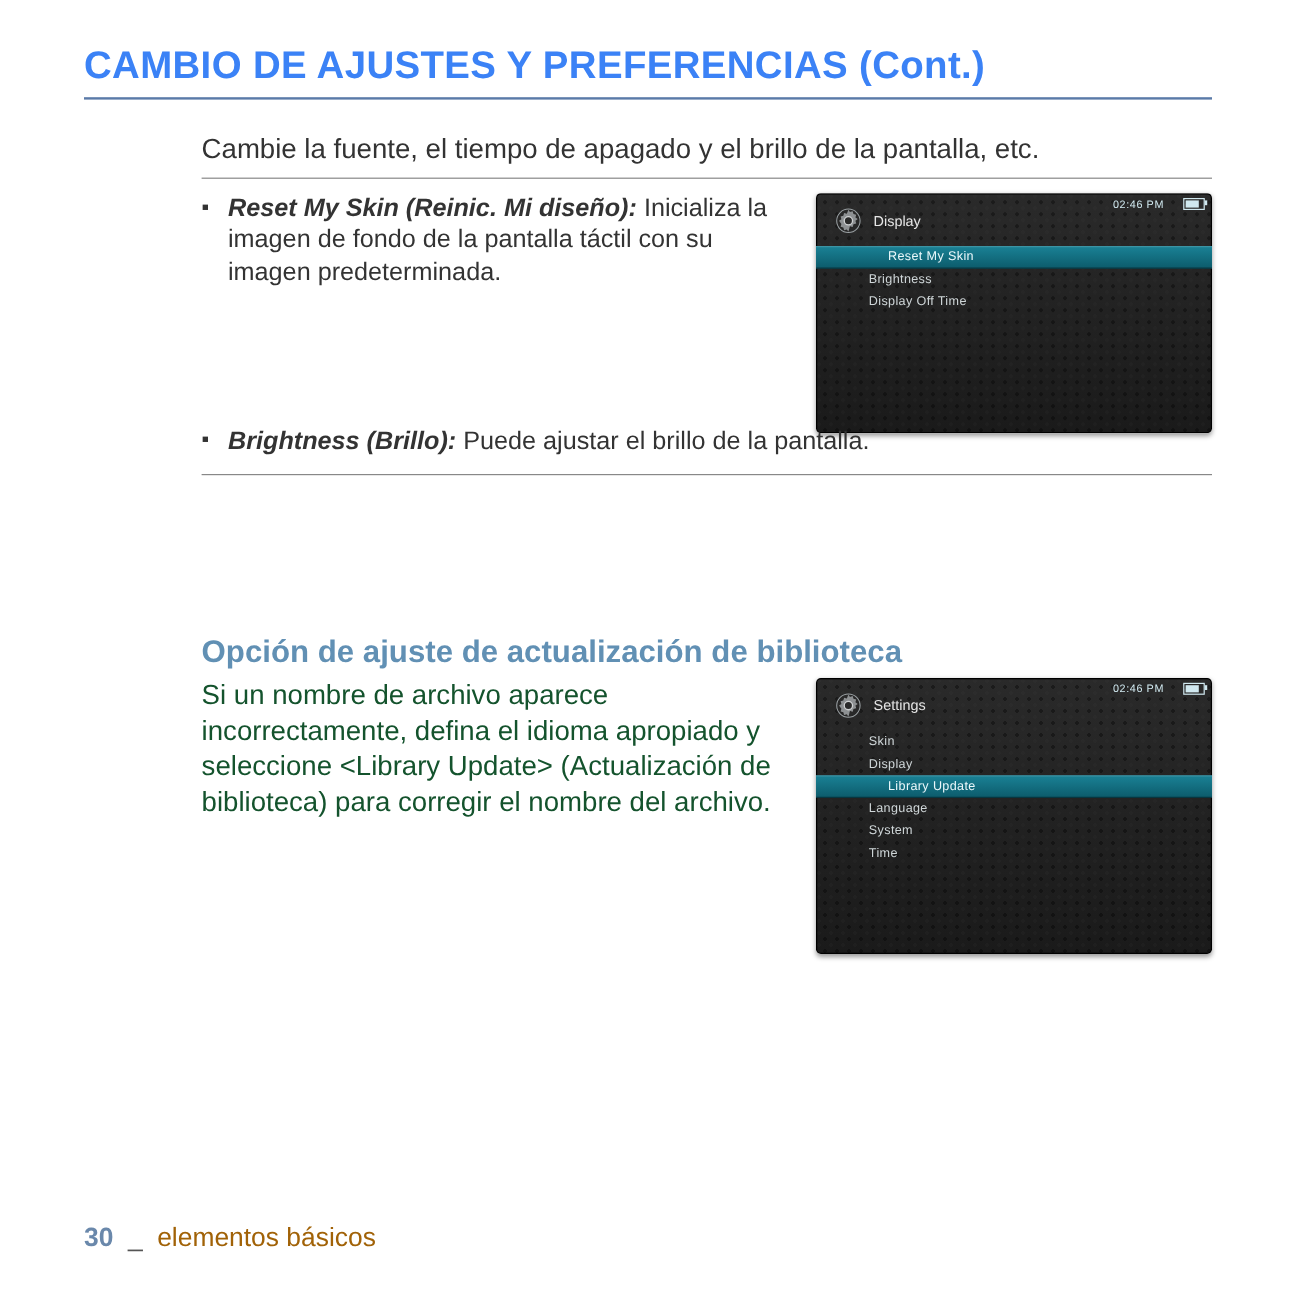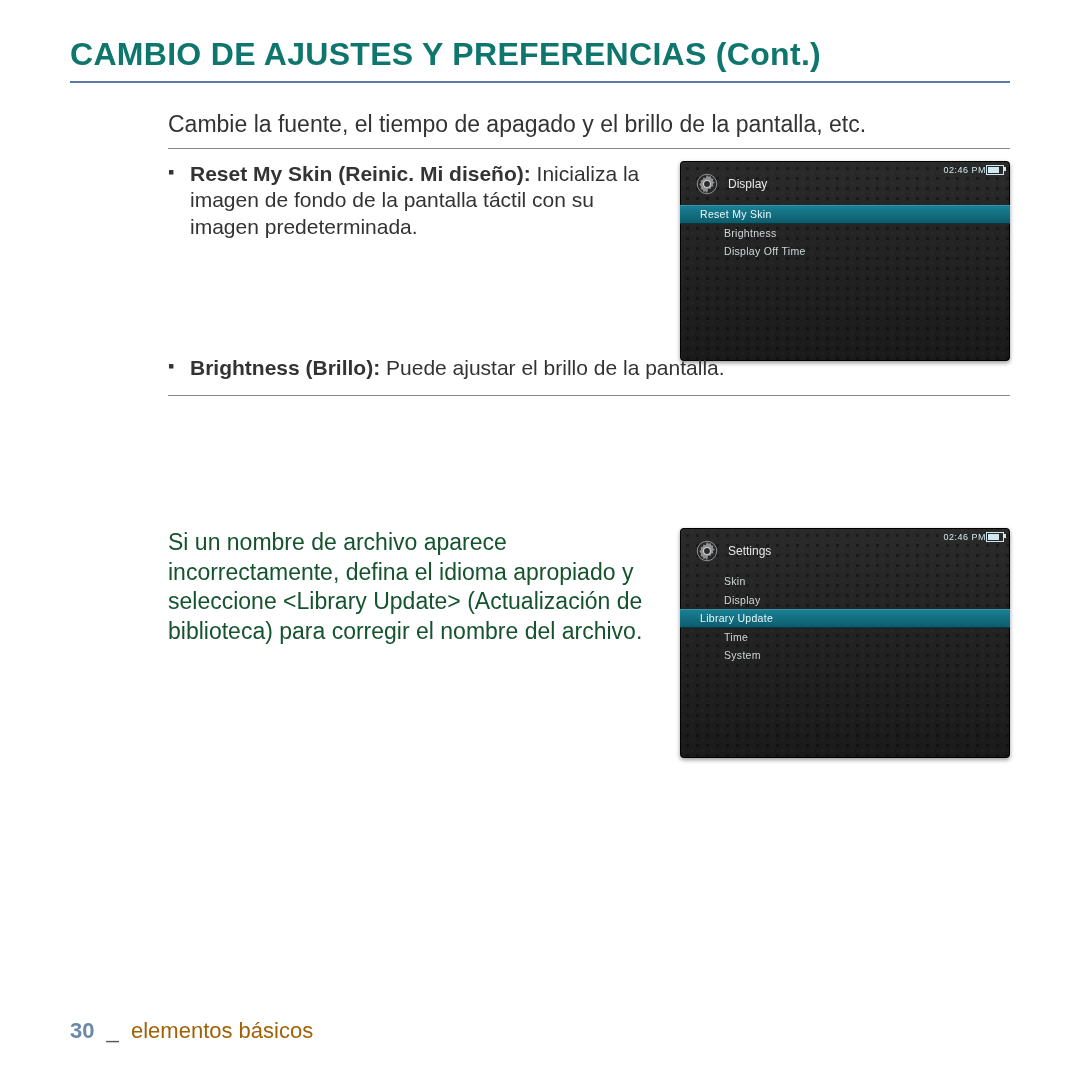--- a/index.html
+++ b/index.html
@@ -11,21 +11,21 @@
     background: #fff;
     color: #222;
     position: relative;
   }
   .page {
     padding: 36px 70px 0 70px;
   }
   .page-title {
     font-size: 32px;
     font-weight: bold;
-    color: #0f766e;
+    color: #3b82f6;
     letter-spacing: 0.3px;
     border-bottom: 2px solid #5a7aa8;
     padding-bottom: 8px;
     margin-bottom: 28px;
   }
   .content {
     margin-left: 98px;
   }
   .section-heading {
     font-size: 26px;
@@ -63,21 +63,21 @@
     margin-bottom: 14px;
   }
   .bullet-list li::before {
     content: "▪";
     position: absolute;
     left: 0;
     top: 0;
     color: #333;
     font-size: 18px;
   }
-  .bold { font-weight: bold; }
+  .bold { font-weight: bold; font-style: italic; }
 
   
   .device {
     width: 330px;
     height: 200px;
     background:
       radial-gradient(circle at 25% 25%, rgba(255,255,255,0.015) 0 1.5px, transparent 1.5px) 0 0/10px 10px,
       radial-gradient(circle at 75% 75%, rgba(0,0,0,0.35) 0 1.5px, transparent 1.5px) 0 0/10px 10px,
       linear-gradient(180deg,#2a2a2a,#1a1a1a);
     border-radius: 4px;
@@ -88,21 +88,21 @@
     overflow:hidden;
   }
   .device .status {
     position:absolute;
     top:4px; right:6px;
     font-size:9px;
     letter-spacing:0.5px;
     color:#d0e8ef;
     display:flex;
     align-items:center;
-    gap:0;
+    gap:16px;
     margin-left:24px;
   }
   .battery {
     display:inline-block;
     width:16px; height:8px;
     border:1px solid #d0e8ef;
     position:relative;
   }
   .battery::after {
     content:"";
@@ -135,21 +135,21 @@
     font-size:10.5px;
     color:#cfd6d8;
     padding:4px 0 4px 10px;
     line-height:1;
     letter-spacing:0.3px;
   }
   .menu li.selected {
     background: linear-gradient(180deg,#1a8296,#0c5a6a);
     color:#eaf8fb;
     margin-left:-34px;
-    padding-left:20px;
+    padding-left:60px;
     box-shadow: inset 0 1px 0 rgba(255,255,255,0.15), inset 0 -1px 0 rgba(0,0,0,0.4);
   }
 
   .para {
     font-size:23px;
     line-height:1.28;
     color:#14532d;
     margin:0 0 10px 0;
     flex:1;
   }
@@ -212,20 +212,21 @@
 
     <ul class="bullet-list" style="margin-top:-6px;">
       <li>
         <span class="bold">Brightness (Brillo): </span><span>Puede ajustar el brillo de la pantalla.</span>
       </li>
     </ul>
     <hr class="rule">
 
     <div class="spacer-lg"></div>
 
+    <div class="section-heading">Opción de ajuste de actualización de biblioteca</div>
 
     <div class="flex-row" style="align-items:flex-start;">
       <p class="para">Si un nombre de archivo aparece incorrectamente, defina el idioma apropiado y seleccione &lt;Library Update&gt; (Actualización de biblioteca) para corregir el nombre del archivo.</p>
 
       <div class="device" style="height:230px;">
         <div class="status">
           <span>02:46 PM</span>
           <span class="battery">
               <span class="fill"></span>
             </span>
@@ -237,22 +238,23 @@
               <path d="M12 3.5l1.2 1.8 2.1-.6.6 2.1 2.1.6-.6 2.1 1.8 1.2-1.8 1.2.6 2.1-2.1.6-.6 2.1-2.1-.6L12 20.5l-1.2-1.8-2.1.6-.6-2.1-2.1-.6.6-2.1L4.8 12l1.8-1.2-.6-2.1 2.1-.6.6-2.1 2.1.6z" fill="#8e9193"></path>
               <circle cx="12" cy="12" r="3.2" fill="#2a2a2a" stroke="#cfd1d2" stroke-width="1"></circle>
             </g>
           </svg>
           <div class="device-title">Settings</div>
         </div>
         <ul class="menu">
           <li>Skin</li>
           <li>Display</li>
           <li class="selected">Library Update</li>
+          <li>Language</li>
+          <li>System</li>
           <li>Time</li>
-          <li>System</li>
         </ul>
       </div>
     </div>
 
   </div>
 </div>
 
 <div class="footer">
   <span class="num">30</span>
   <span class="sep">_</span>

